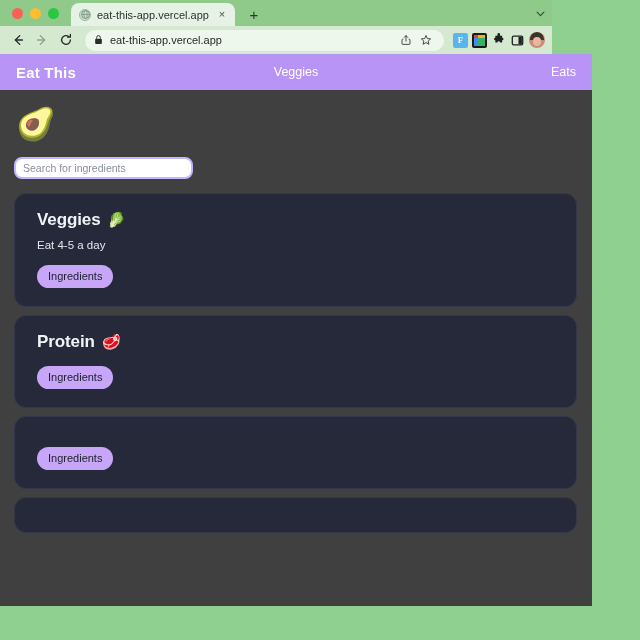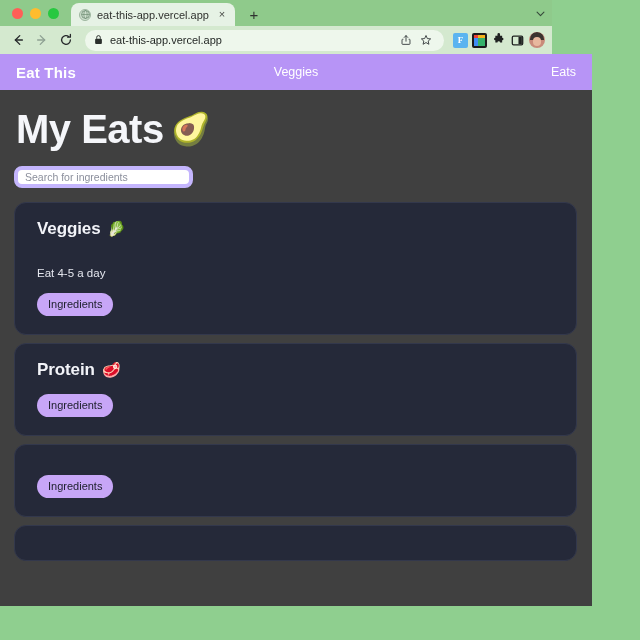--- a/index.html
+++ b/index.html
@@ -184,21 +184,21 @@
     gap: 8px;
     line-height: 1.15;
   }
   .title-emoji { font-size: 32px; }
 
   .search-wrap { padding: 14px 0 0 14px; }
   .search-input {
     width: 179px;
     height: 22px;
     border-radius: 8px;
-    border: 4px solid #c4b5fd;
+    border: 2px solid #c4b5fd;
     background: #ffffff;
     font-size: 10.5px;
     color: #2b2e3a;
     padding: 0 7px;
     font-family: "Liberation Sans", sans-serif;
     outline: none;
   }
   .search-input::placeholder { color: #8b8f9c; }
 
   .cards { padding: 14px 15px 0 14px; }
@@ -217,21 +217,21 @@
     align-items: center;
     gap: 7px;
     letter-spacing: -0.1px;
     margin-left: 0;
   }
   .card-inner { padding-left: 12px; }
   .card-emoji { font-size: 15px; }
   .card-sub {
     font-size: 11.5px;
     color: #e4e6ee;
-    margin-top: 28px;
+    margin-top: 9px;
   }
   .pill {
     display: inline-block;
     margin-top: 14px;
     background: #c7a6f7;
     color: #1c1f2b;
     font-size: 11px;
     padding: 6px 11px;
     border-radius: 999px;
     border: none;
@@ -349,21 +349,20 @@
     <span class="brand">Eat This</span>
     <div class="nav-center">
       <span>Veggies</span>
     </div>
     <span class="nav-right">Eats</span>
   </div>
 
   <div class="page">
 
     <h1 class="page-title">
-      <span>My Eats</span>
       <span class="title-emoji">🥑</span>
     </h1>
 
     <div class="search-wrap">
       <input class="search-input" type="text" placeholder="Search for ingredients" style="">
     </div>
 
     <div class="cards">
 
       <div class="card">

